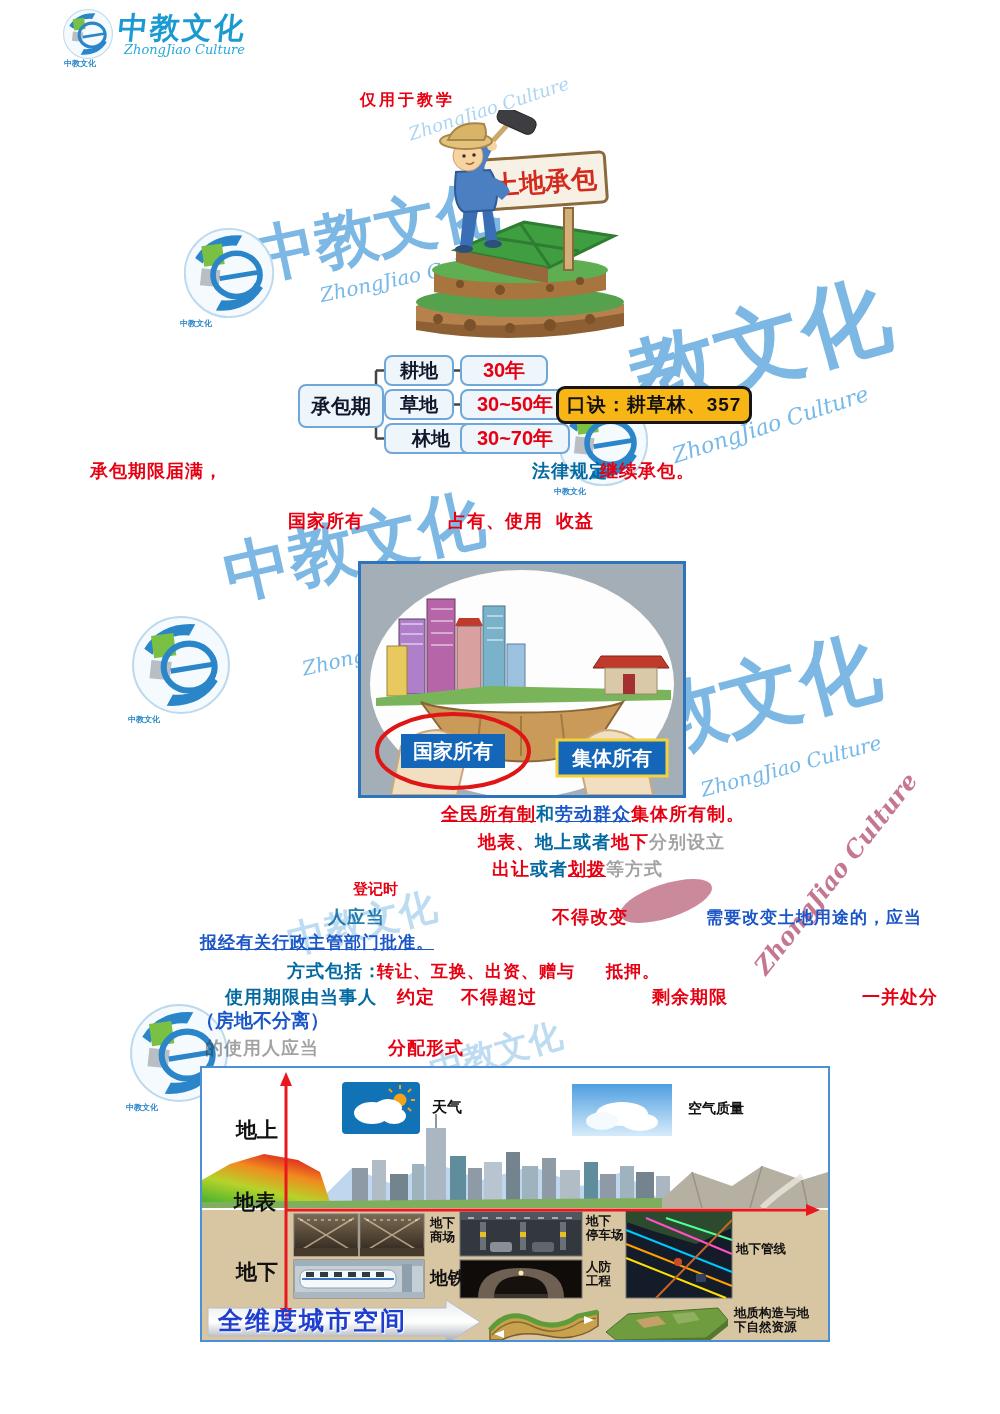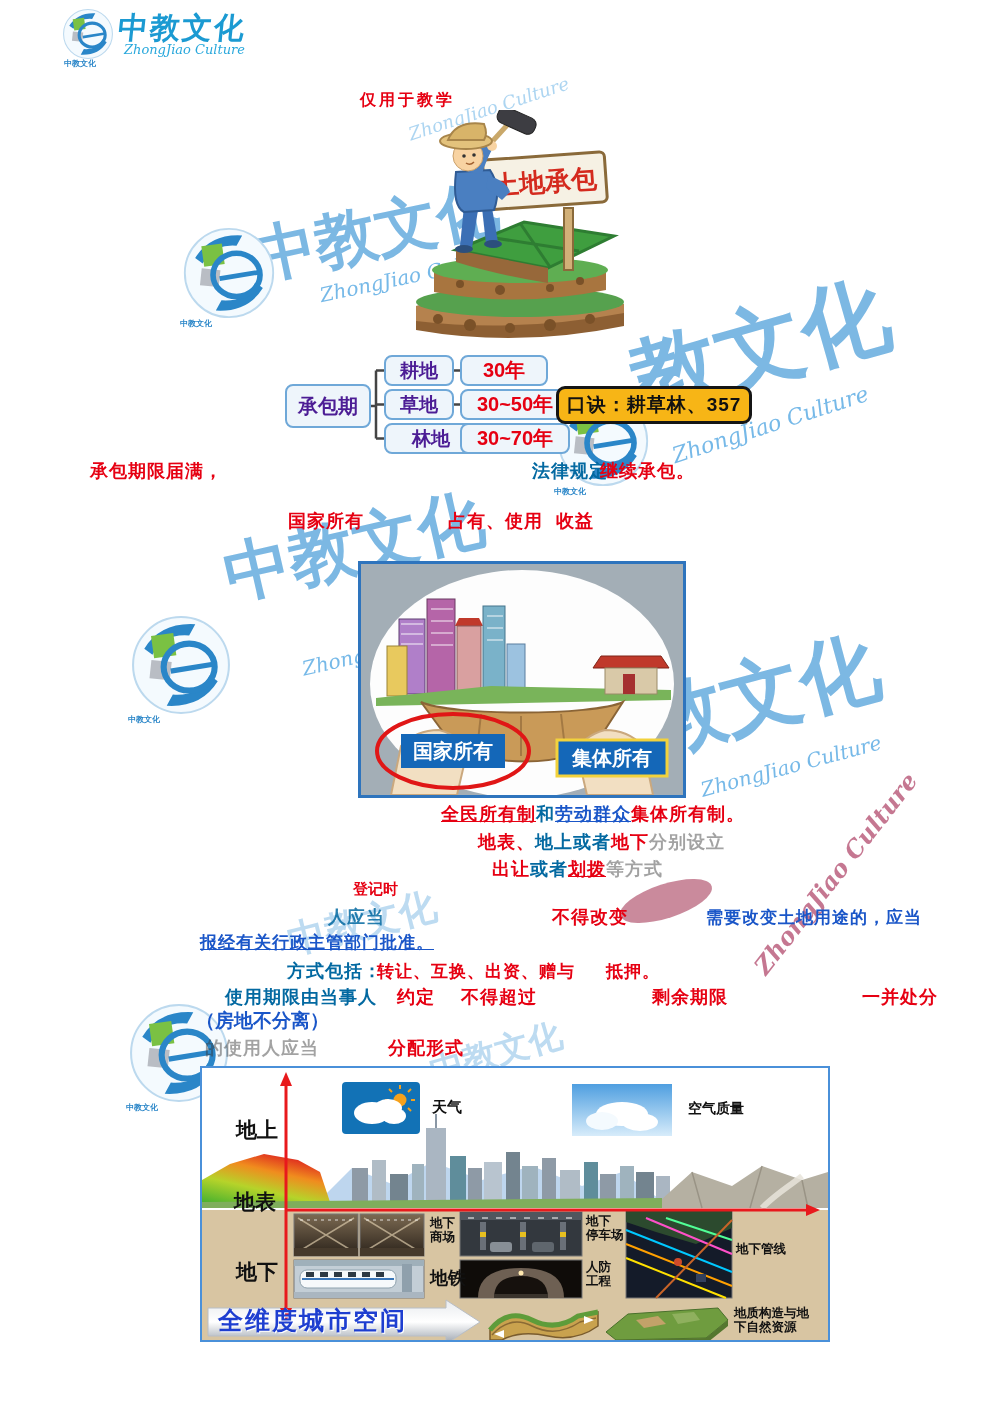--- a/index.html
+++ b/index.html
@@ -13,21 +13,21 @@
   .blk{color:#0369a1;font-weight:bold;}
   .blue{color:#1a56c8;font-weight:bold;}
   .faint{color:#333;opacity:.45;font-weight:bold;}
   .u{text-decoration:underline;}
   .t18{font-size:18px;letter-spacing:1px;white-space:nowrap;}
   .t17{font-size:17px;letter-spacing:1px;white-space:nowrap;}
   .t15{font-size:15px;white-space:nowrap;}
   .row{display:flex;align-items:center;white-space:nowrap;}
   .fcbox{background:#eef5fb;border:2px solid #6fa8d8;border-radius:8px;
          display:flex;align-items:center;justify-content:center;box-sizing:border-box;}
-  .fcbox .lbl{font-weight:bold;color:#4c1d95;}
+  .fcbox .lbl{font-weight:bold;color:#0f172a;}
   .mnemonic{background:#f7b516;border:3px solid #151515;border-radius:9px;
             display:flex;align-items:center;justify-content:center;
             font-weight:bold;color:#111;font-size:19px;letter-spacing:1px;box-sizing:border-box;}
   .brand-cn{font-weight:bold;font-size:30px;color:#1b9ad2;letter-spacing:2px;transform:skewX(-6deg);}
   .brand-en{font-style:italic;font-size:13px;color:#29a8dc;font-family:"DejaVu Serif",serif;}
   .badge{font-size:8px;font-weight:bold;color:#2a86c8;}
   .ownimg{border:3px solid #2e74bd;background:#a3aeb6;}
   .diagram{border:2px solid #4a90d9;background:#ffffff;box-sizing:border-box;}
   .dlabel{position:absolute;font-weight:bold;color:#111;line-height:1.15;z-index:2;}
   .banner-text{position:absolute;font-weight:bold;color:#1e3ed0;letter-spacing:2px;
@@ -137,21 +137,21 @@
     <circle cx="66" cy="46" r="1.8" fill="#333"></circle>
       <circle cx="76" cy="45" r="1.8" fill="#333"></circle>
     <path d="M68,53 Q72,56 76,52" stroke="#a06030" fill="none" stroke-width="1.5"></path>
     <ellipse cx="68" cy="31" rx="26" ry="8" fill="#e3c27c" stroke="#a8854a" stroke-width="2"></ellipse>
     <path d="M50,30 Q58,10 86,14 Q90,24 86,30 Z" fill="#d8b469" stroke="#a8854a" stroke-width="2"></path>
   </svg>
 
   <svg class="abs" style="left:280px;top:350px" width="480" height="110" viewBox="0 0 480 110">
     <path d="M88 56 H96 M96 20.5 V88.5 M96 20.5 H104 M96 54.5 H104 M96 88.5 H104 M174 20.5 H180 M174 54.5 H180 M174 88.5 H180" stroke="#444" stroke-width="2.5" fill="none"></path>
   </svg>
-  <div class="abs fcbox" style="left:285px;top:384px;width:86px;height:44px">
+  <div class="abs fcbox" style="left:298px;top:384px;width:86px;height:44px">
     <span class="lbl" style="font-size:20px">承包期</span>
   </div>
   <div class="abs fcbox" style="left:384px;top:355px;width:70px;height:31px">
     <span class="lbl" style="font-size:19px">耕地</span>
   </div>
   <div class="abs fcbox" style="left:384px;top:389px;width:70px;height:31px">
     <span class="lbl" style="font-size:19px">草地</span>
   </div>
   <div class="abs fcbox" style="left:384px;top:423px;width:94px;height:31px">
     <span class="lbl" style="font-size:19px">林地</span>

